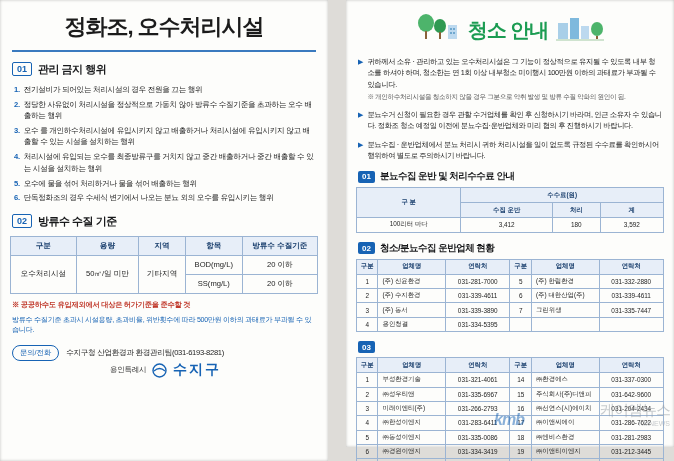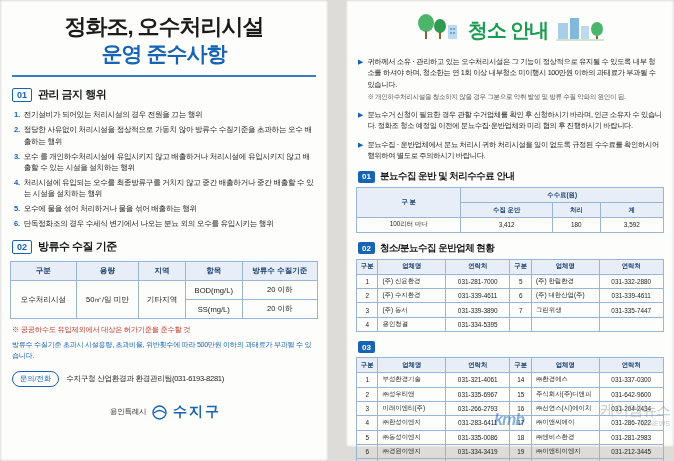--- a/index.html
+++ b/index.html
@@ -67,36 +67,35 @@
     font-size:7.6px;color:#232323;
   }
   table.l-tab th{
     background:#e7eef8;border:1px solid #9bb4d3;
     padding:4px 2px;font-weight:bold;color:#1a3f6d;
   }
   table.l-tab td{
     border:1px solid #9bb4d3;padding:4px 3px;text-align:center;
   }
   .note-red{
-    color:#c0392b;font-size:7.3px;margin:6px 2px 5px 2px;letter-spacing:-.3px;
+    color:#c0392b;font-size:7.3px;margin:6px 2px 5px 2px;letter-spacing:-.3px;font-weight:bold;
   }
   .note-blue{
     color:#1763b4;font-size:7.1px;margin:2px 2px 8px 2px;line-height:1.45;letter-spacing:-.3px;
   }
   .contact-row{
     display:flex;align-items:center;gap:7px;margin:10px 2px 0 2px;
   }
   .contact-pill{
     border:1px solid #1763b4;color:#1763b4;border-radius:9px;
     font-size:7.3px;padding:2px 7px;white-space:nowrap;
   }
   .contact-txt{font-size:7.6px;color:#232323;letter-spacing:-.3px;}
   .logo-wrap{
     display:flex;align-items:center;justify-content:center;gap:6px;
-    margin-top:16px;
   }
   .logo-sub{font-size:7.5px;color:#333;letter-spacing:-.3px;}
   .logo-mark{
     width:15px;height:15px;
   }
   .logo-name{font-size:14px;font-weight:bold;color:#1763b4;letter-spacing:-1px;}
 
   
   .r-head{
     display:flex;align-items:center;justify-content:center;gap:8px;
@@ -146,21 +145,20 @@
 </style>
 </head>
 <body>
 
 <div class="page">
 
   <div class="leaf left">
 
     <div class="l-title">
       <span class="t1">정화조, 오수처리시설</span>
-      <span class="t2">운영 준수사항</span>
     </div>
     <div class="l-rule"></div>
 
     <div class="sec-head">
       <span class="sec-num">01</span>
       <span class="sec-title">관리 금지 행위</span>
     </div>
 
     <ul class="bullets">
       <li>

